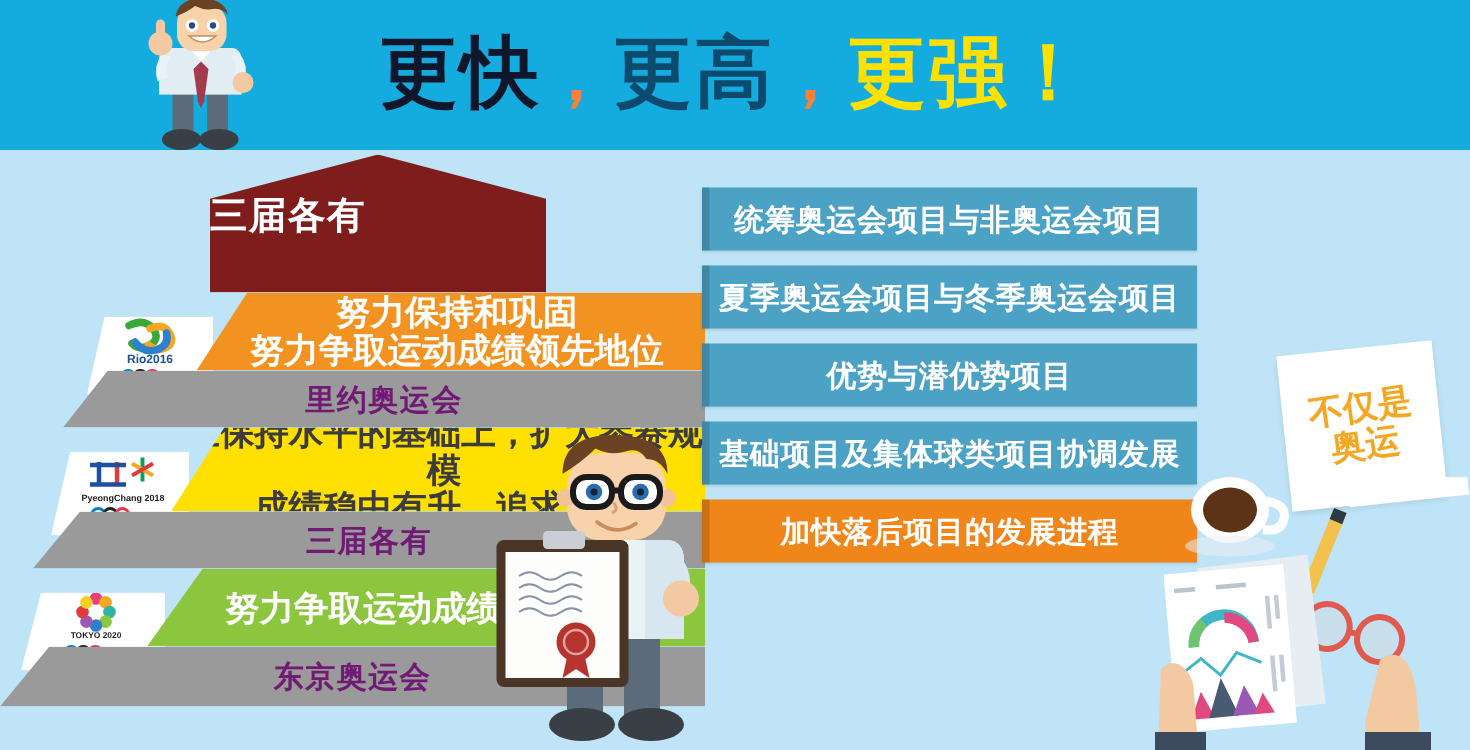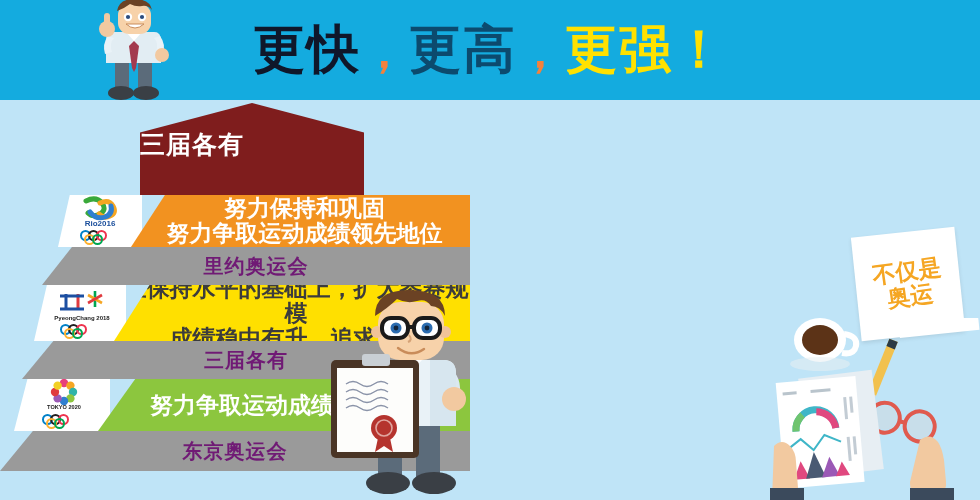--- a/index.html
+++ b/index.html
@@ -35,23 +35,23 @@
     text-align:left;
   }
   .cap-txt{
     position:absolute;left:0;top:26px;width:190px;
     color:#ffffff;font-size:25px;font-weight:bold;line-height:31px;
     letter-spacing:1px;
   }
 
   .step{position:absolute;left:0;}
   .tab{
-    position:absolute;top:0;height:100%;background:#ffffff;
+    position:absolute;top:16px;height:100%;background:#ffffff;
     clip-path:polygon(14% 0%, 100% 0%, 100% 100%, 0% 100%);
-    display:flex;align-items:center;justify-content:center;
+    display:flex;justify-content:center;
   }
   .band{
     position:absolute;top:0;height:100%;
     clip-path:polygon(10% 0%, 100% 0%, 100% 100%, 0% 100%);
     display:flex;align-items:center;justify-content:center;
   }
   .band-txt{
     color:#ffffff;font-weight:bold;text-align:center;line-height:25px;
     font-size:23px;padding-left:8px;
   }
@@ -311,20 +311,37 @@
         <path d="M18 40 q7-5 14 0 q7 5 14 0 q7-5 14 0"></path>
         <path d="M18 48 q7-5 14 0 q7 5 14 0 q7-5 14 0"></path>
         <path d="M18 56 q7-5 14 0 q7 5 14 0 q7-5 14 0"></path>
       </g>
       <circle cx="56" cy="76" r="13" fill="#b5342e"></circle>
       <circle cx="56" cy="76" r="8" fill="none" stroke="#e0a59f" stroke-width="1.6"></circle>
       <path d="M50 86 l-3 14 l9-6 l9 6 l-3-14 z" fill="#b5342e"></path>
     </svg>
   </div>
 
+  <div class="rlist">
+    <div class="ritem blue">
+      <span>统筹奥运会项目与非奥运会项目</span>
+    </div>
+    <div class="ritem blue">
+      <span>夏季奥运会项目与冬季奥运会项目</span>
+    </div>
+    <div class="ritem blue">
+      <span>优势与潜优势项目</span>
+    </div>
+    <div class="ritem blue">
+      <span>基础项目及集体球类项目协调发展</span>
+    </div>
+    <div class="ritem orange">
+      <span>加快落后项目的发展进程</span>
+    </div>
+  </div>
 
   <div class="note">
     <div class="note-txt">
       <div>不仅是</div>
       <div>奥运</div>
     </div>
   </div>
 
   <div class="desk">
     <svg width="210" height="182" viewBox="0 0 210 182">

